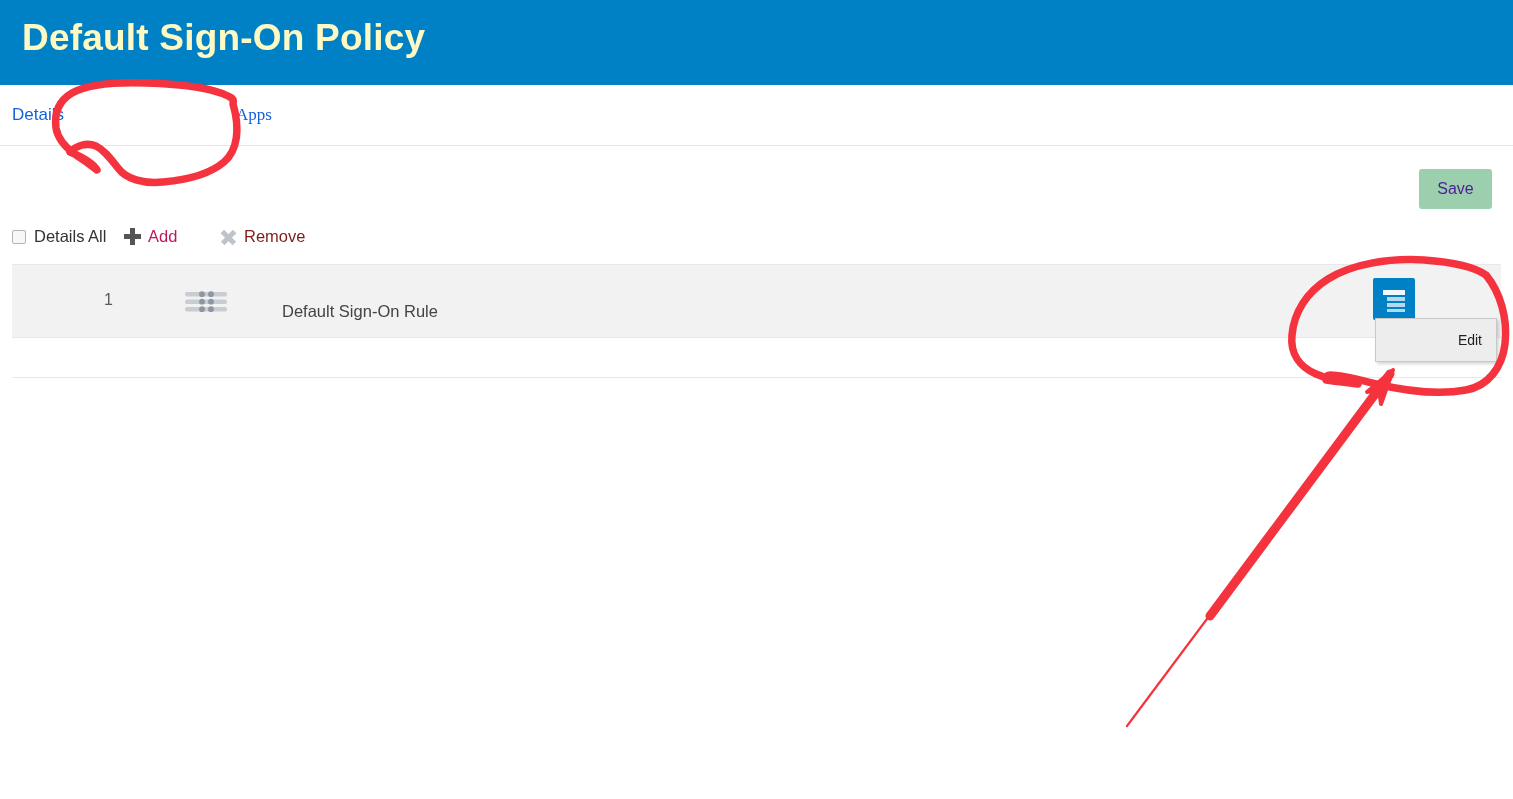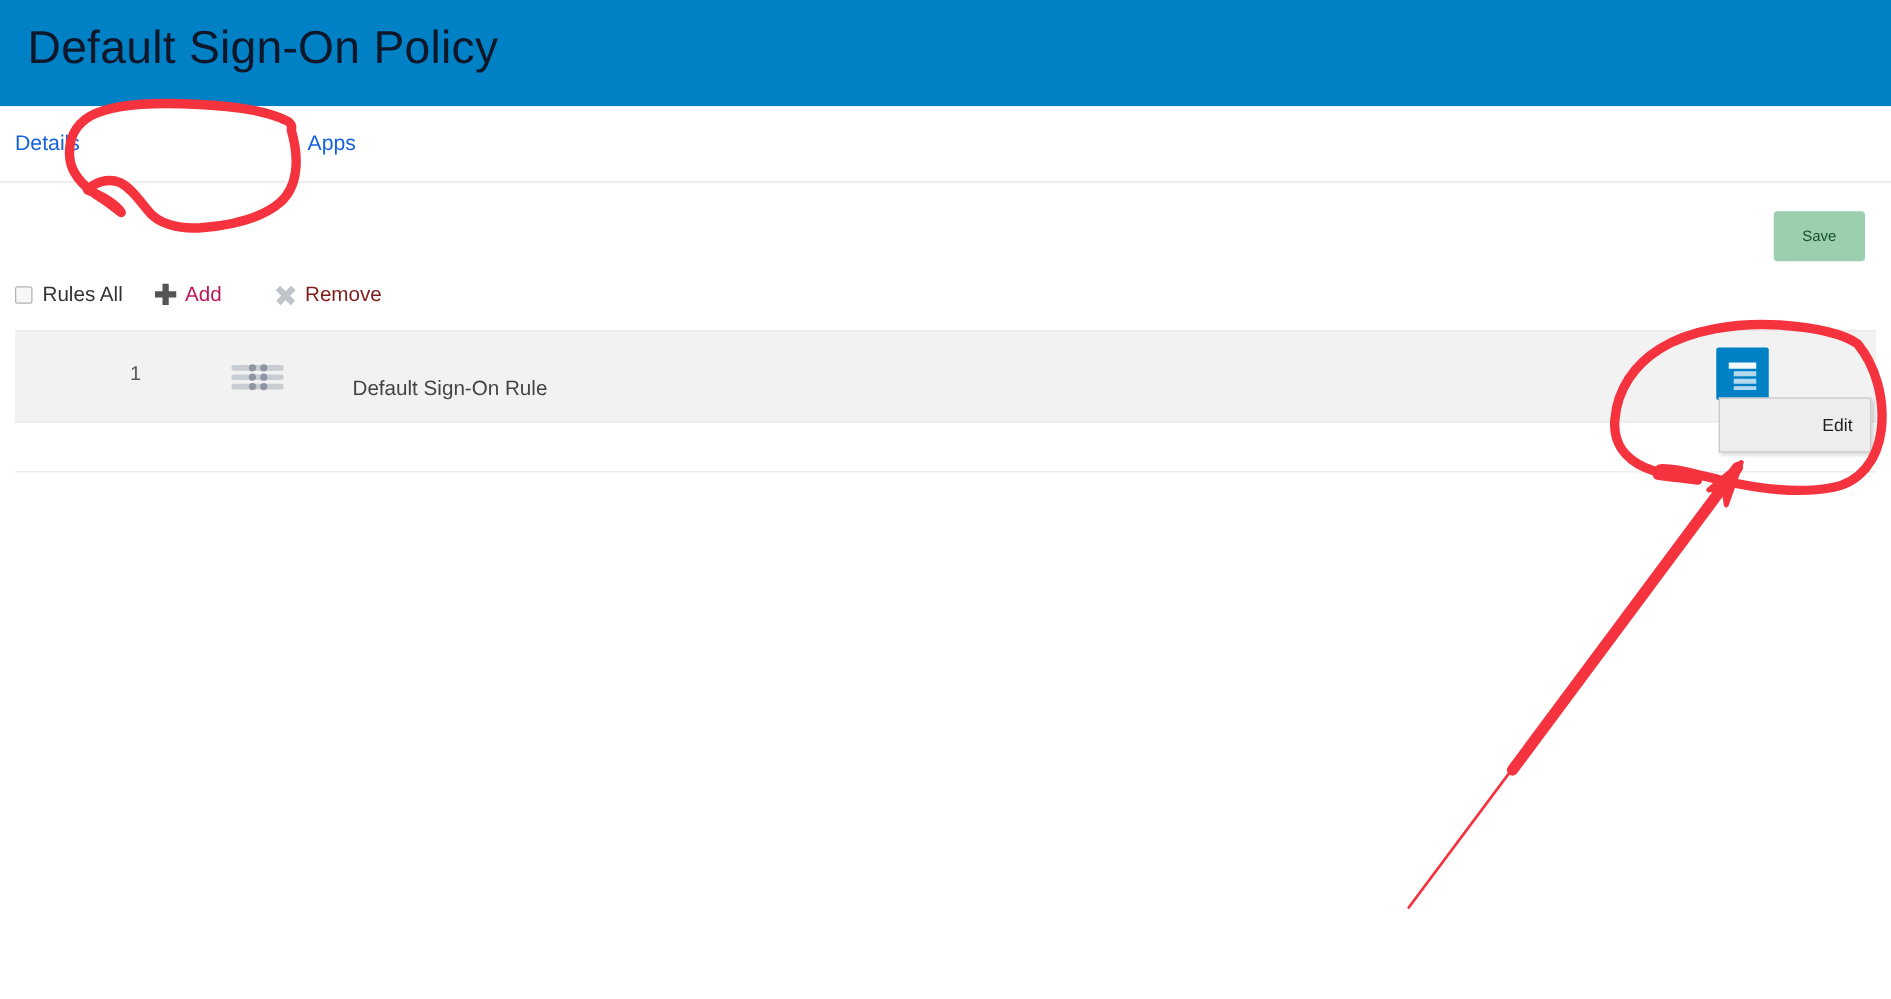--- a/index.html
+++ b/index.html
@@ -22,22 +22,22 @@
     left: 0; top: 0;
     width: 1513px;
     height: 85px;
     background: #0081c6;
   }
   #page-title {
     position: absolute;
     left: 22px;
     top: 17px;
     font-size: 37px;
-    font-weight: 400;
-    color: #0f172a;
+    font-weight: 700;
+    color: #fef9c3;
     letter-spacing: 0.2px;
     white-space: nowrap;
   }
 
   
   #tab-bar {
     position: absolute;
     left: 0; top: 85px;
     width: 1513px;
     height: 61px;
@@ -59,34 +59,34 @@
   .tab.active {
     color: #2b5c8a;
     border-top: 3px solid #0081c6;
     border-left: 1px solid #ececec;
     border-right: 1px solid #ececec;
     background: #ffffff;
     line-height: 58px;
   }
   #tab-details  { left: 12px; }
   #tab-signon   { left: 89px; padding: 0 16px; }
-  #tab-apps     { left: 246px; }
+  #tab-apps     { left: 236px; font-family: Liberation Serif, serif; }
 
   
   #save-button {
     position: absolute;
     right: 21px;
     top: 169px;
     width: 73px;
     height: 40px;
     background: #9ccfae;
     border: none;
     border-radius: 3px;
-    color: #14532d;
-    font-size: 12px;
+    color: #4c1d95;
+    font-size: 16px;
     font-family: "Liberation Sans", sans-serif;
     cursor: default;
     padding: 0;
   }
 
   
   #list-toolbar {
     position: absolute;
     left: 0;
     top: 222px;
@@ -241,21 +241,21 @@
 <div id="tab-bar">
   <div class="tab" id="tab-details">Details</div>
   <div class="tab" id="tab-apps">Apps</div>
 </div>
 
 <button id="save-button">Save</button>
 
 <div id="list-toolbar">
 
   <div class="tb-item" id="select-all-wrap">
-    <span id="select-all-checkbox"></span><span>Rules All</span>
+    <span id="select-all-checkbox"></span><span>Details All</span>
   </div>
 
   <div class="tb-item" id="add-button">
     <span id="plus-icon"></span><span>Add</span>
   </div>
 
   <div class="tb-item" id="remove-button">
     <span id="remove-icon"></span><span>Remove</span>
   </div>
 

